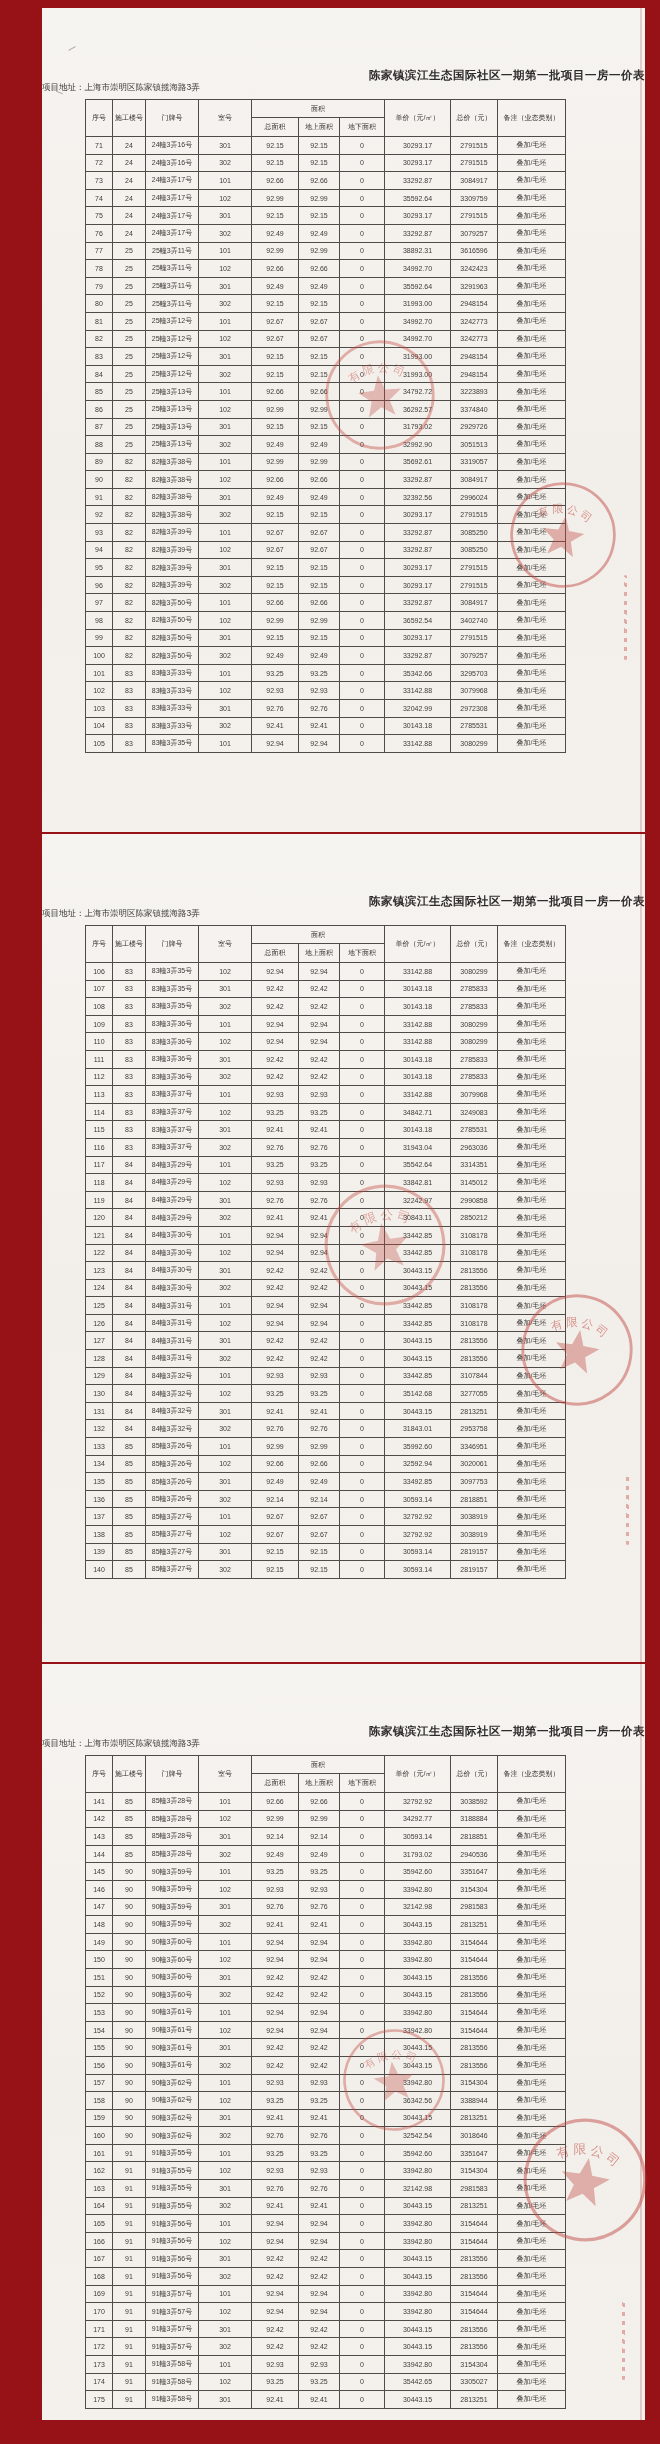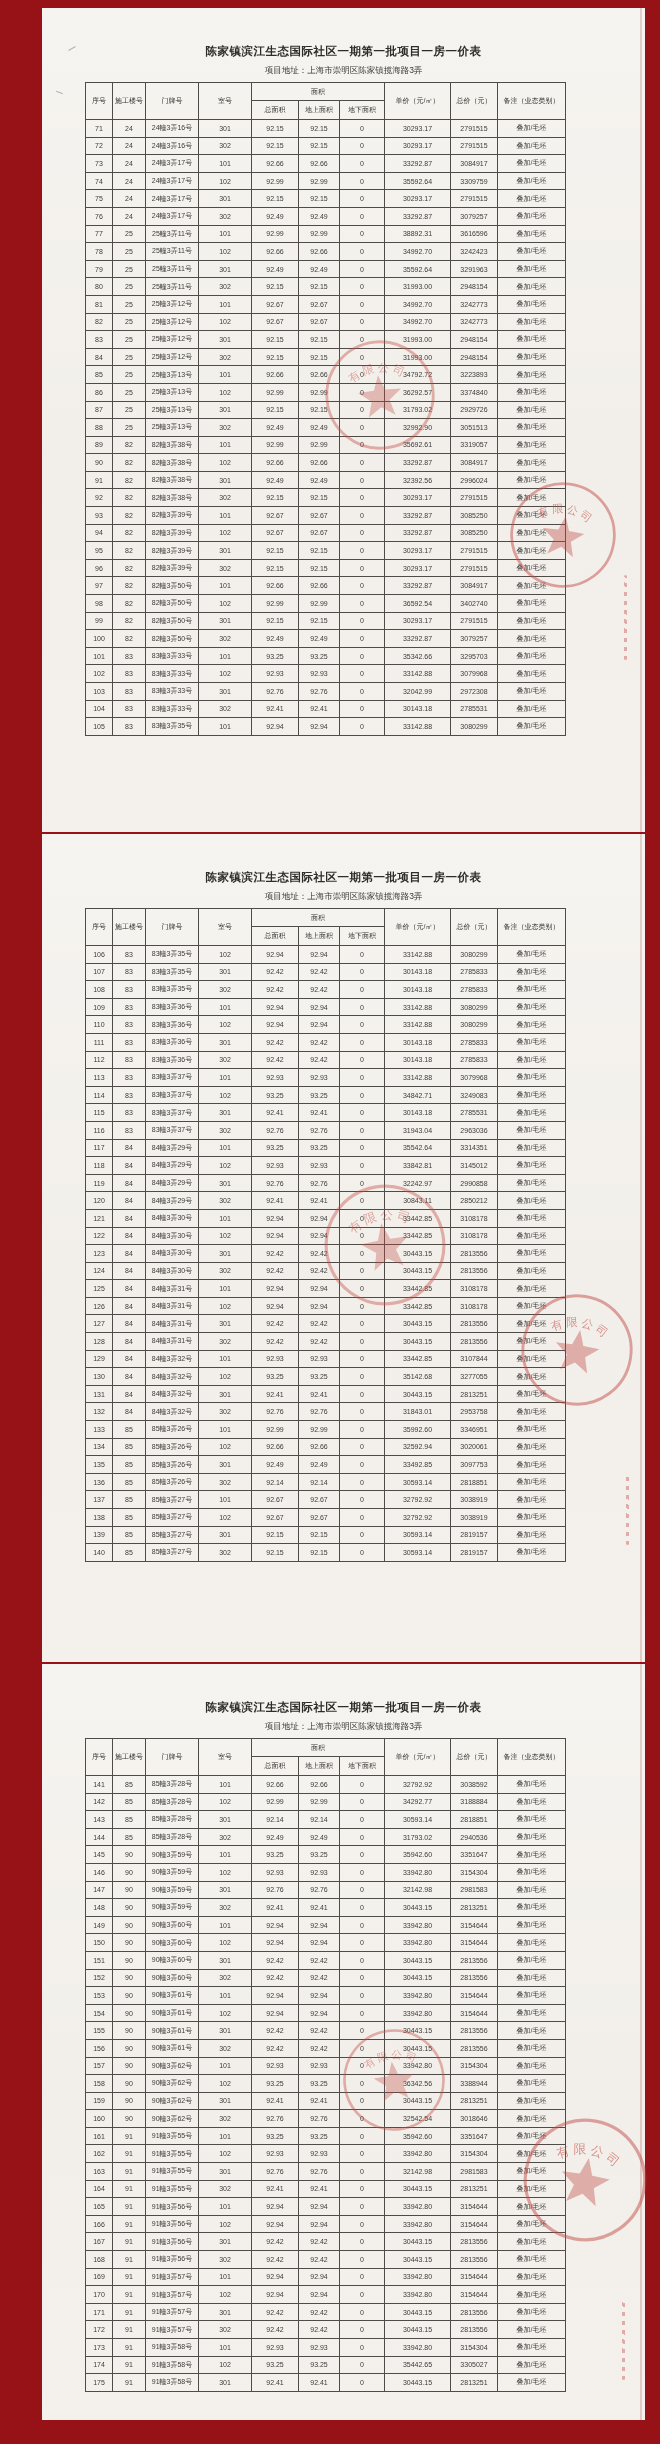--- a/index.html
+++ b/index.html
@@ -3,22 +3,22 @@
 <meta charset="utf-8">
 <style>
   html,body{margin:0;padding:0;}
   body{font-family:"Liberation Sans", sans-serif; background:#6b0d10;}
   #canvas{position:relative;width:660px;height:2444px;background:#971216;overflow:hidden;margin:0 auto;}
   .page{position:absolute;left:42px;width:603px;background:linear-gradient(180deg,#f6f4f0 0%,#f2efeA 55%,#f4f1ec 100%);overflow:hidden;}
   .page::after{content:"";position:absolute;top:0;right:3px;width:2px;height:100%;background:rgba(150,20,24,0.18);}
   #page1{top:8px;height:824px;}
   #page2{top:834px;height:828px;}
   #page3{top:1664px;height:756px;}
-  .doc-title{padding-top:36px;text-align:center;font-size:11.5px;line-height:14px;font-weight:700;color:#2e2c2b;letter-spacing:.5px;}
-  .doc-sub{margin-top:7px;text-align:center;font-size:8.5px;line-height:11px;color:#3a3836;}
+  .doc-title{padding-top:60px;text-align:right;font-size:11.5px;line-height:14px;font-weight:700;color:#2e2c2b;letter-spacing:.5px;}
+  .doc-sub{margin-top:0;text-align:left;font-size:8.5px;line-height:11px;color:#3a3836;}
   table{border-collapse:collapse;table-layout:fixed;width:480px;margin:6px 0 0 43px;}
   th,td{border:1px solid #4e4b48;padding:0;text-align:center;vertical-align:middle;
         font-size:7px;font-weight:400;color:#3c3a38;white-space:nowrap;overflow:hidden;}
   thead tr.gr{height:18px;} thead tr.sr{height:19px;}
   thead th{font-size:7px;color:#33312f;}
   tbody tr{height:17.6px;}
   col.c-seq{width:27px}col.c-bld{width:33px}col.c-door{width:53px}col.c-room{width:53px}
   col.c-a1{width:47px}col.c-a2{width:41px}col.c-a3{width:45px}
   col.c-up{width:66px}col.c-tp{width:47px}col.c-rm{width:68px}
   .stamp{position:absolute;pointer-events:none;}

